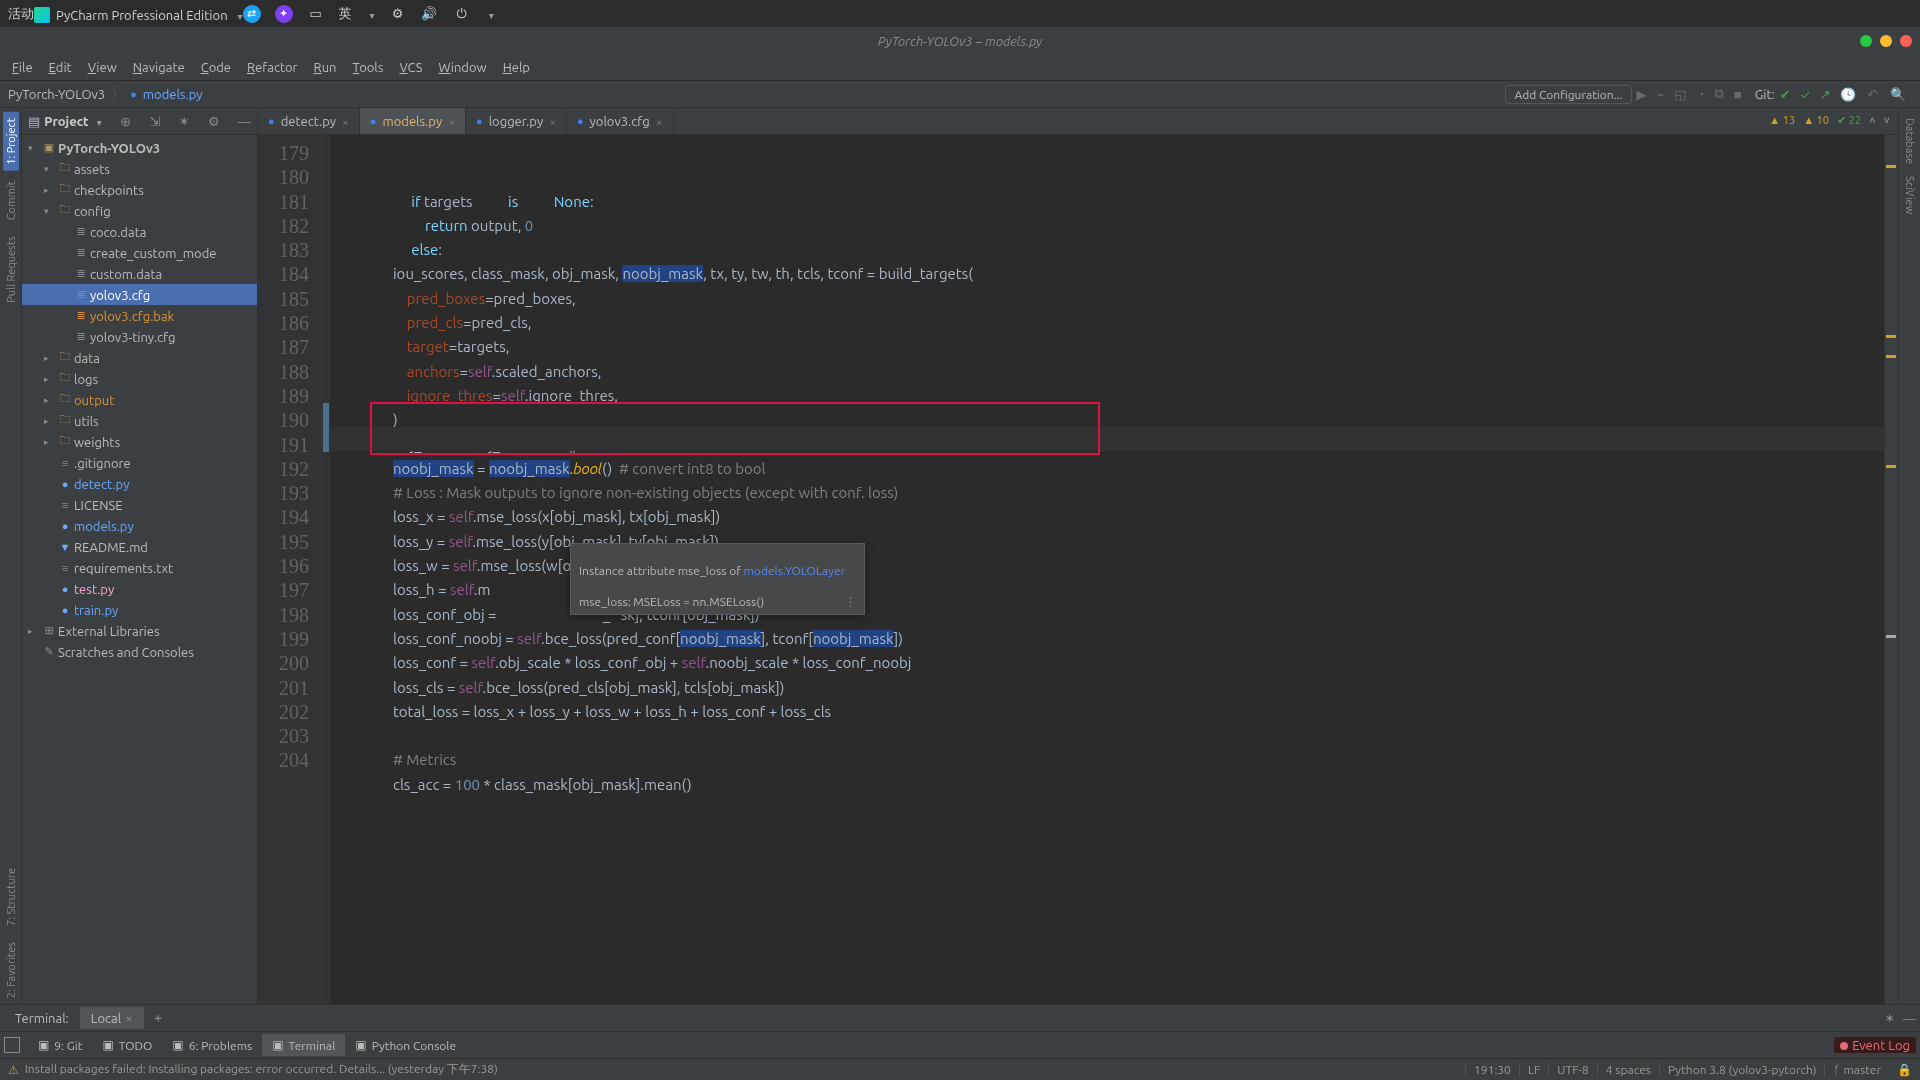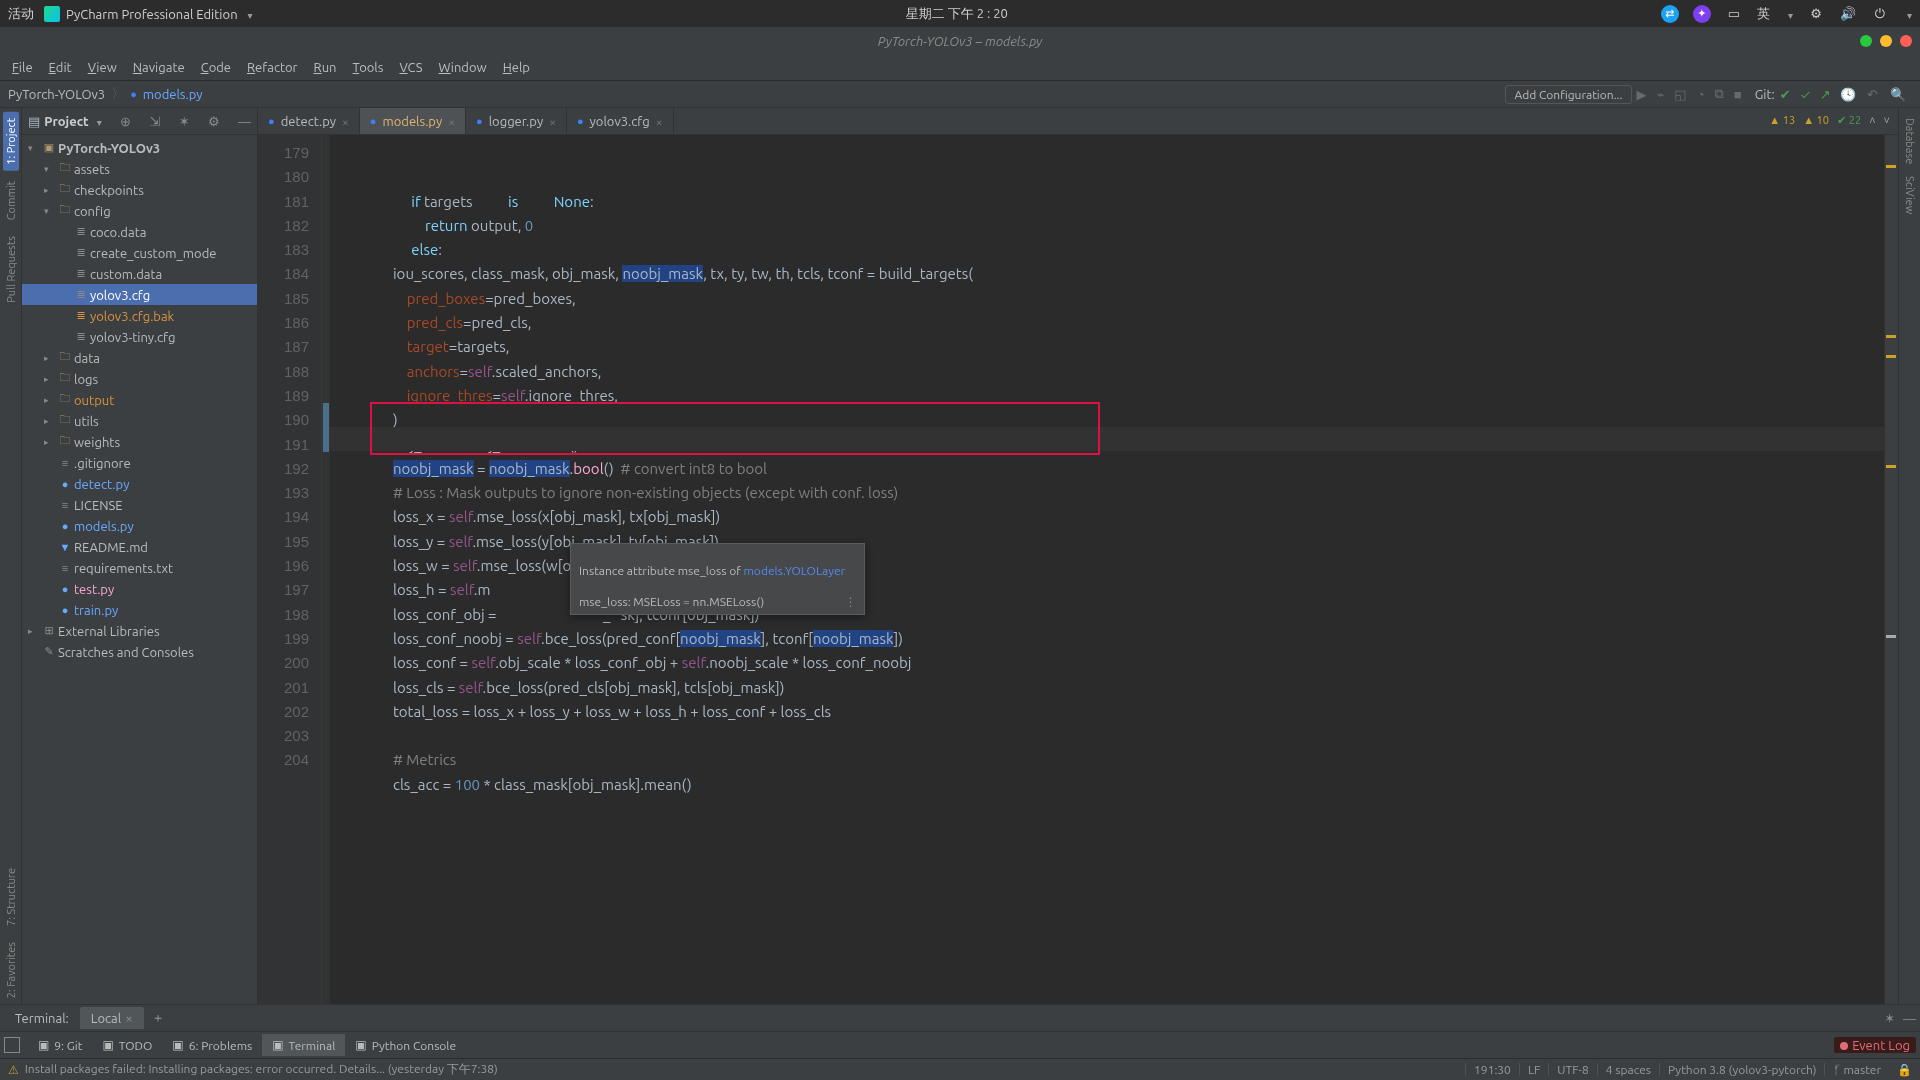--- a/index.html
+++ b/index.html
@@ -1,20 +1,20 @@
 <!DOCTYPE html>
 <html><head>
 <meta charset="utf-8">
 <style>
 * { margin:0; padding:0; box-sizing:border-box; font-family:"Ubuntu","Segoe UI",Arial,sans-serif; }
 body { background:#2b2b2b; color:#a9b7c6; width:1920px; height:1080px; overflow:hidden; font-size:13px; }
 
 
 .sysbar { height:27px; background:#2c2c2c; display:flex; align-items:center; padding:0 8px; color:#d0d0d0; font-size:13px;}
-.sysbar .left { display:flex; align-items:center; gap:10px; }
+.sysbar .left { display:flex; align-items:flex-end; }
 .sysbar .center { flex:1; text-align:center; }
 .sysbar .right { display:flex; align-items:center; gap:14px; }
 .pycharm-badge { display:flex; align-items:center; gap:6px;}
 .pycharm-icon { width:16px;height:16px;background:linear-gradient(135deg,#21d789,#07c3f2);border-radius:2px;}
 .tri-down::after { content:"▾"; font-size:10px; margin-left:4px; color:#999;}
 .sys-icon { width:18px;height:18px; display:inline-flex;align-items:center;justify-content:center;color:#ccc;font-size:13px;}
 .circ-blue{width:18px;height:18px;border-radius:50%;background:#1da1f2;display:inline-flex;align-items:center;justify-content:center;color:#fff;font-size:11px;}
 .circ-purple{width:18px;height:18px;border-radius:50%;background:#7e3ff2;display:inline-flex;align-items:center;justify-content:center;color:#fff;font-size:11px;}
 
 
@@ -71,26 +71,26 @@
 .editor-region{flex:1;display:flex;flex-direction:column;min-width:0;}
 .tabstrip { height:27px; background:#3c3f41; display:flex; align-items:flex-end; border-bottom:1px solid #323232; position:relative;}
 .etab{height:26px;display:flex;align-items:center;padding:0 10px;gap:6px;color:#bbb;border-right:1px solid #323232;position:relative;}
 .etab.active{background:#4e5254;color:#e0b570;}
 .etab .close{color:#777;font-size:12px;}
 .tab-warn{position:absolute;right:8px;top:6px;display:flex;gap:8px;font-size:11px;color:#9a9a9a;}
 .tab-warn .y{color:#c9a227;} .tab-warn .g{color:#499c54;}
 
 
 .codewrap{flex:1;display:flex;background:#2b2b2b;position:relative;min-height:0;}
-.gutter{width:64px;background:#313335;color:#606366;text-align:right;padding:6px 12px 6px 0;font-family:Liberation Sans, sans-serif;font-size:15px;line-height:24.3px;user-select:none;border-right:1px solid #3a3a3a;}
+.gutter{width:64px;background:#313335;color:#606366;text-align:right;padding:6px 12px 6px 0;font-family:Liberation Serif, serif;font-size:20px;line-height:24.3px;user-select:none;border-right:1px solid #3a3a3a;}
 .vcsstripe{width:8px;background:#313335;position:relative;}
 .vcsstripe .mark{position:absolute;left:1px;width:6px;background:#4a708b;}
 .code{flex:1;padding:6px 0 6px 8px;font-family:"JetBrains Mono","Consolas",monospace;font-size:15px;line-height:24.3px;white-space:pre;color:#a9b7c6;position:relative;overflow:hidden;}
 .code .kw{color:#7dd3fc;margin-left:32px;} .code .self{color:#94558d;} .code .num{color:#6897bb;}
-.code .cm{color:#808080;} .code .fn{color:#f9a8d4;}
+.code .cm{color:#808080;} .code .fn{color:#eab308;font-style:italic;}
 .code .param{color:#aa4926;}
 .code .hl{background:#214283;} 
 .code .cur-line{position:absolute;left:0;right:0;height:24.3px;background:#323232;}
 .code .redbox{position:absolute;border:2px solid #d14;pointer-events:none;}
 .tooltip-doc{position:absolute;background:#46484a;border:1px solid #5a5c5e;color:#bababa;font-size:12px;font-family:"JetBrains Mono",monospace;padding:4px 8px;line-height:15px;box-shadow:0 2px 8px rgba(0,0,0,.4);}
 .tooltip-doc .link{color:#548af7;}
 .errstripe{width:14px;background:#3c3f41;border-left:1px solid #323232;position:relative;}
 .errstripe .m{position:absolute;right:2px;width:10px;height:3px;}
 .errstripe .warn{background:#c9a227;} .errstripe .whi{background:#aaa;}
 
@@ -124,21 +124,20 @@
 
 <div class="sysbar">
   <div class="left">
     <span>活动</span>
     <span class="pycharm-badge">
       <span class="pycharm-icon"></span>
       <span>PyCharm Professional Edition</span>
       <span class="tri-down"></span>
     </span>
   </div>
-  <div class="center">星期二 下午 2 : 20</div>
   <div class="right">
     <span class="circ-blue">⇄</span>
     <span class="circ-purple">✦</span>
     <span class="sys-icon">▭</span>
     <span>英</span>
     <span class="tri-down"></span>
     <span class="sys-icon">⚙</span>
     <span class="sys-icon">🔊</span>
     <span class="sys-icon">⏻</span>
     <span class="tri-down"></span>

